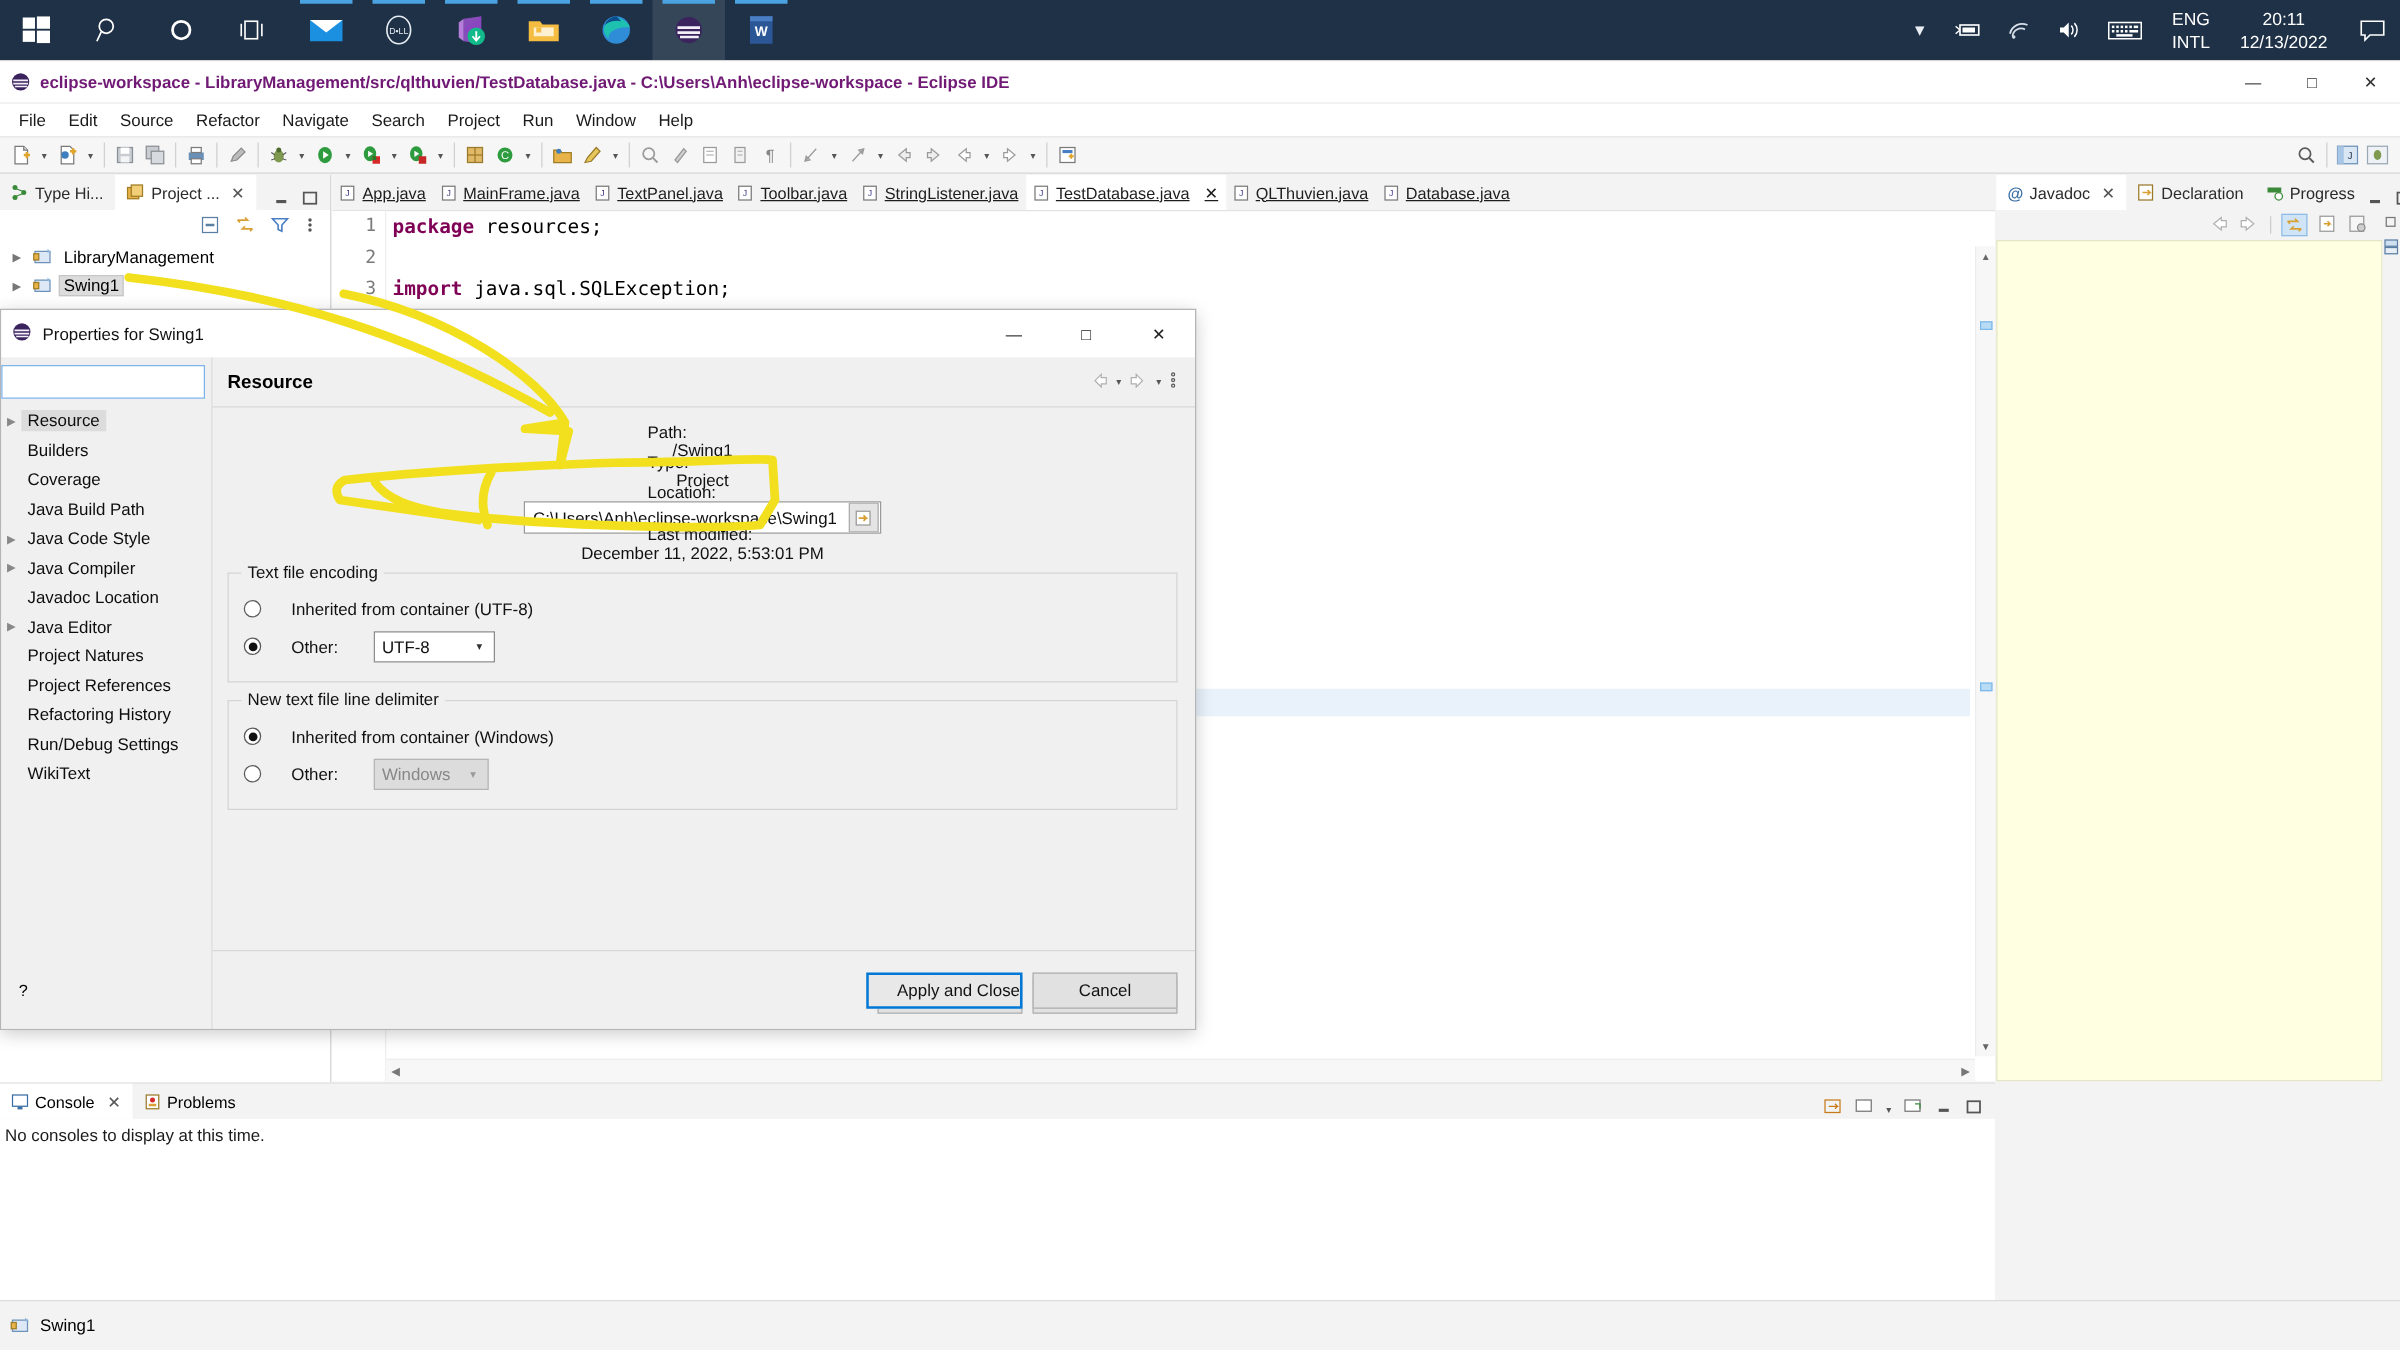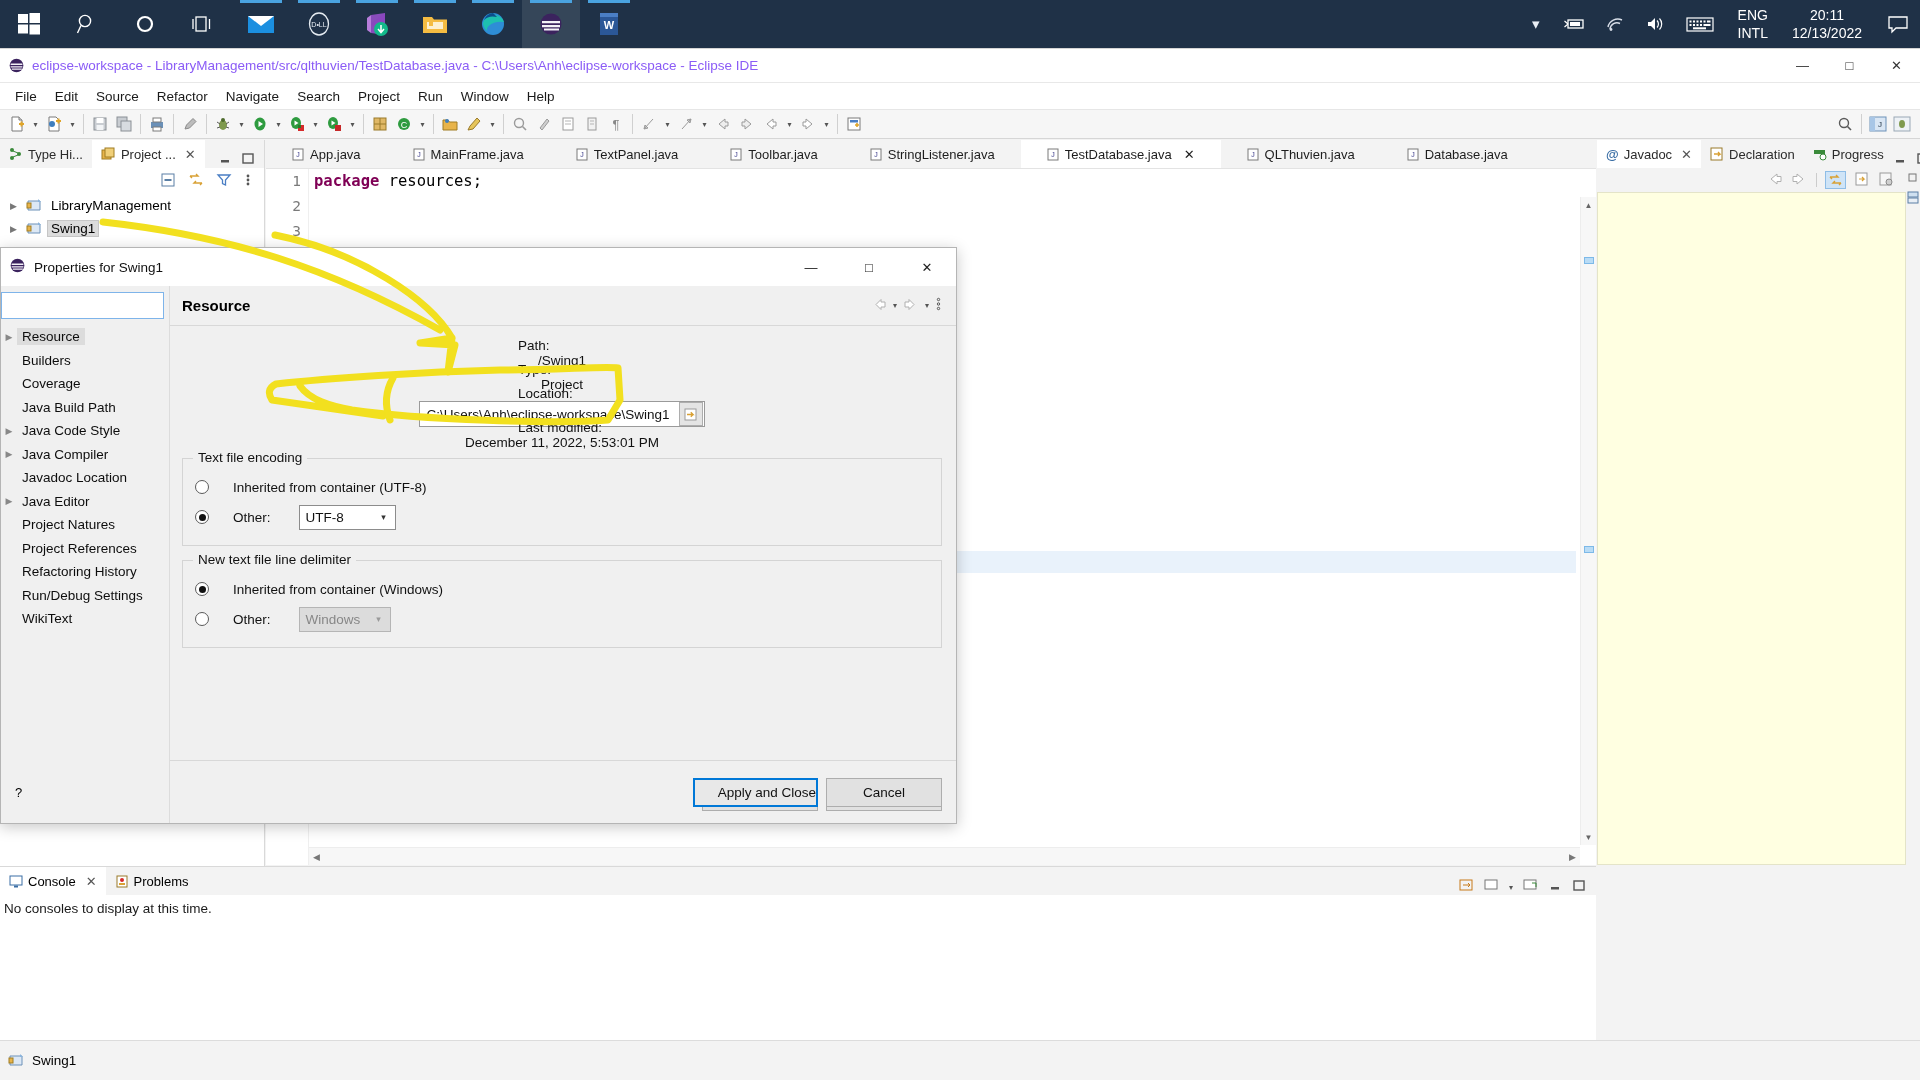--- a/index.html
+++ b/index.html
@@ -47,21 +47,21 @@
   .eclipse {
     position: absolute; top: 48px; left: 0; width: 1920px; height: 1032px;
     background: #f3f3f3; border-top: 1px solid #d5d5d5;
   }
   .win-title {
     height: 34px; display: flex; align-items: center;
     background: #ffffff; border-bottom: 1px solid #e8e8e8;
     padding-left: 8px;
   }
   .win-title .app-ico { margin-right: 7px; display:flex; }
-  .win-title .t { font-size: 13.5px; color: #8b5cf6; }
+  .win-title .t { font-size: 13.5px; color: #701a75; font-weight: bold; }
   .win-btns { margin-left: auto; display: flex; height: 34px; }
   .win-btn {
     width: 47px; height: 34px; display:flex; align-items:center; justify-content:center;
     color: #333;
   }
 
   .menubar {
     height: 26px; display: flex; align-items: center; background: #ffffff;
     padding-left: 6px; font-size: 13.5px; color: #1a1a1a;
   }
@@ -100,22 +100,22 @@
   .exp-toolrow { height: 26px; display: flex; align-items: center; justify-content: flex-end;
                  gap: 12px; padding-right: 12px; background: #ffffff; }
   .tree-row { height: 23px; display: flex; align-items: center; padding-left: 10px; font-size: 13.5px; }
   .tree-row .arrow { width: 16px; color: #777; font-size: 9px; }
   .tree-row .lbl { margin-left: 4px; padding: 1px 4px; }
   .tree-row .lbl.selected { background: #dcdcdc; border: 1px solid #c6c6c6; padding: 0 3px; }
 
   
   .editor-area { position: absolute; left: 266px; top: 0; right: 324px; bottom: 175px; background:#fff; }
   .etabs { height: 28px; display: flex; align-items: flex-end; background: #f3f3f3; }
-  .etab { height: 28px; display: flex; align-items: center; gap: 6px; padding: 0 26px;
-          font-size: 13px; color: #1d1d1d; }
+  .etab { height: 28px; display: flex; align-items: center; gap: 6px; padding: 0 6px;
+          font-size: 13px; color: #1d1d1d; text-decoration: underline; }
   .etab.sel { background: #ffffff; }
   .code { position: absolute; top: 28px; left: 0; right: 0; bottom: 0; background: #fff;
           border-top: 1px solid #e3e3e3; }
   .gutter { position: absolute; left: 0; top: 0; bottom: 0; width: 43px; background: #fff;
             border-right: 1px solid #efefef; }
   .gline { text-align: right; padding-right: 7px; font-family: "DejaVu Sans Mono", monospace;
            font-size: 14.5px; color: #7a7a7a; line-height: 25px; }
   .codetext { position: absolute; left: 48px; top: 0; right: 0; font-family: "DejaVu Sans Mono", monospace;
               font-size: 15.5px; line-height: 25px; color: #000; }
   .kw { color: #7f0055; font-weight: bold; }
@@ -756,20 +756,23 @@
             <div class="gline">2</div>
             <div class="gline">3</div>
             <div class="gline">4</div>
             <div class="gline" style="position:absolute;bottom:40px;right:0;width:43px;">30</div>
           </div>
           <div class="codetext">
             <div>
               <span class="kw">package</span><span> resources;</span>
             </div>
             <div>&nbsp;</div>
+            <div>
+              <span class="kw">import</span><span> java.sql.SQLException;</span>
+            </div>
           </div>
           <div class="vscroll">
             <div class="up">▲</div>
             <div class="vthumb" style="top:60px;height:7px;"></div>
             <div class="vthumb" style="top:349px;height:7px;"></div>
             <div class="down" style="position:absolute;bottom:0;width:100%;">▼</div>
           </div>
           <div class="hscroll">
             <span>◀</span>
             <span>▶</span>

